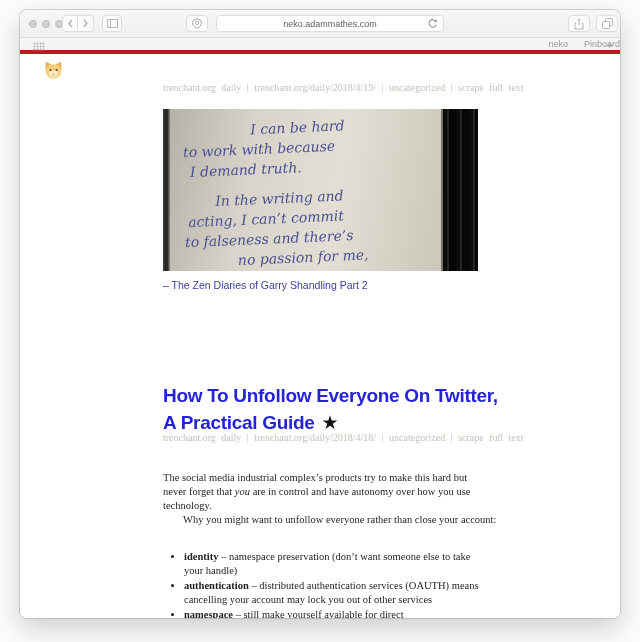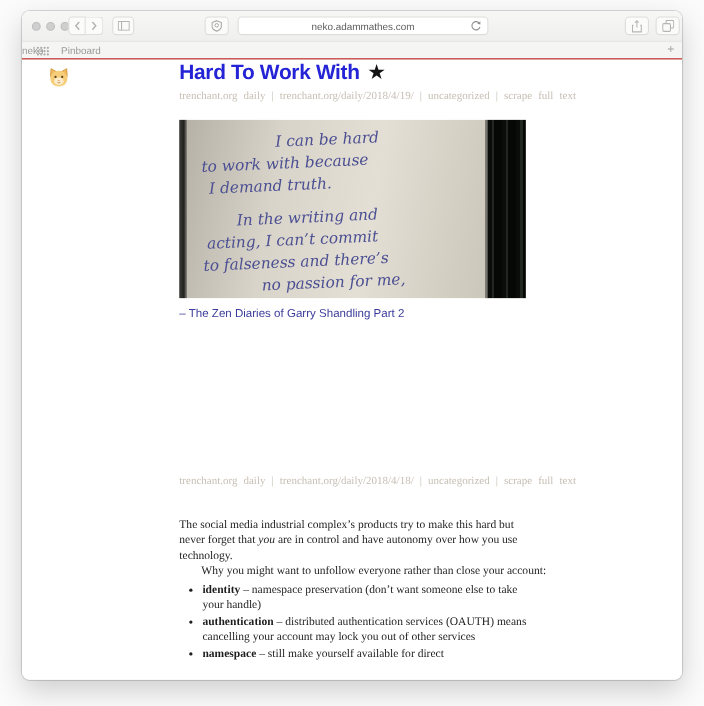--- a/index.html
+++ b/index.html
@@ -36,22 +36,22 @@
     position:absolute; left:196px; top:5px; width:228px; height:17px;
     background:#fff; border:1px solid #ddddda; border-radius:4px;
     display:flex; align-items:center; justify-content:center;
     font-size:9px; color:#5c5c5c;
   }
   .reload { position:absolute; right:5px; top:2px; color:#8f8f8f; cursor:default; }
   .reload svg { display:block; }
 
   
   .favbar {
-    position:relative; height:16px; background:#f5f5f4; border-bottom:1px solid #b91c1c;
-    display:flex; align-items:center; justify-content:flex-start;
+    position:relative; height:16px; background:#f5f5f4; border-bottom:4px solid #b91c1c;
+    display:flex; align-items:center; justify-content:flex-end;
     font-size:9px; color:#9a9a9a;
   }
   .fav-grid { position:absolute; left:13px; top:4px; }
   .fav-items { display:flex; gap:16px; }
   .fav-add { position:absolute; right:7px; top:1px; font-size:11px; color:#a6a6a6; }
 
   
   .content { position:absolute; left:0; right:0; top:45px; bottom:0; background:#fff; overflow:hidden; }
   .cat { position:absolute; left:24px; top:6px; width:19px; height:19px; cursor:pointer; }
 
@@ -97,21 +97,21 @@
 
   .h2 { top:327px; }
   .meta2 { top:377px; }
 
   .body-text { font-family:"Liberation Serif","DejaVu Serif",serif; font-size:10.5px;
     line-height:14px; color:#1e1e1e; width:322px; }
   .p1 { top:416px; }
   .p2 { top:458px;margin-left:20px; }
   .p1 em { font-style:italic; }
 
-  .bullets { top:475px; list-style:disc; padding-left:21px; width:316px; }
+  .bullets { top:495px; list-style:disc; padding-left:21px; width:316px; }
   .bullets li { margin-bottom:1px; }
   .bullets .term { font-weight:bold; }
 </style>
 </head>
 <body>
 
 <div class="window">
 
   <div class="titlebar">
     <div class="lights">
@@ -209,40 +209,40 @@
         <ellipse cx="10" cy="13.5" rx="4.6" ry="3.6" fill="#fbeccb"></ellipse>
         <circle cx="6.8" cy="9.4" r="1.1" fill="#5b4420"></circle>
         <circle cx="13.2" cy="9.4" r="1.1" fill="#5b4420"></circle>
         <path d="M10 12 l-1 1.2 h2 Z" fill="#d88a48"></path>
         <path d="M8.6 14.6 q1.4 1.2 2.8 0" fill="none" stroke="#a9773d" stroke-width="0.7"></path>
       </svg>
     </span>
 
     <div class="column">
 
-      <div class="post-title h1"><span>Hard To Work With</span><span class="star">★</span></div>
 
       <div class="meta meta1">trenchant.org daily | trenchant.org/daily/2018/4/19/ | uncategorized | scrape full text</div>
 
       <div class="photo">
         <div class="photo-left"></div>
         <div class="photo-right"></div>
         <div class="hand">
           <div>I can be hard</div>
           <div>to work with because</div>
           <div>I demand truth.</div>
           <div>In the writing and</div>
           <div>acting, I can’t commit</div>
           <div>to falseness and there’s</div>
           <div>no passion for me,</div>
         </div>
       </div>
 
       <div class="caption">– The Zen Diaries of Garry Shandling Part 2</div>
 
+      <div class="post-title h2"><span>How To Unfollow Everyone On Twitter,</span><br><span>A Practical Guide</span><span class="star">★</span></div>
 
       <div class="meta meta2">trenchant.org daily | trenchant.org/daily/2018/4/18/ | uncategorized | scrape full text</div>
 
       <p class="body-text p1"><span>The social media industrial complex’s products try to make this hard but never forget that </span><em>you</em><span> are in control and have autonomy over how you use technology.</span></p>
 
       <p class="body-text p2">Why you might want to unfollow everyone rather than close your account:</p>
 
       <ul class="bullets body-text">
         <li><span class="term">identity</span><span> – namespace preservation (don’t want someone else to take your handle)</span></li>
         <li><span class="term">authentication</span><span> – distributed authentication services (OAUTH) means cancelling your account may lock you out of other services</span></li>

